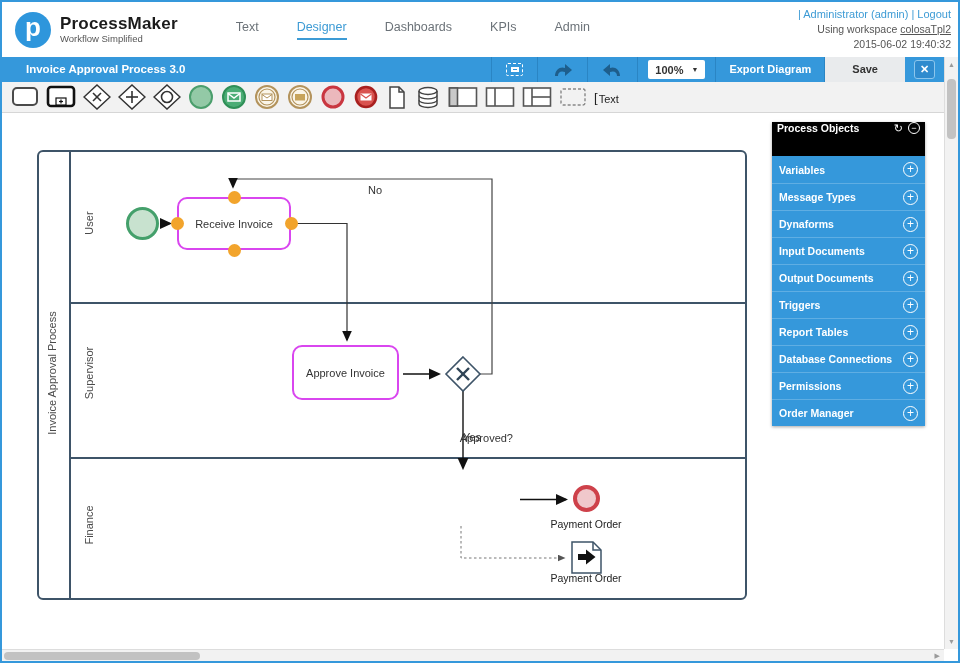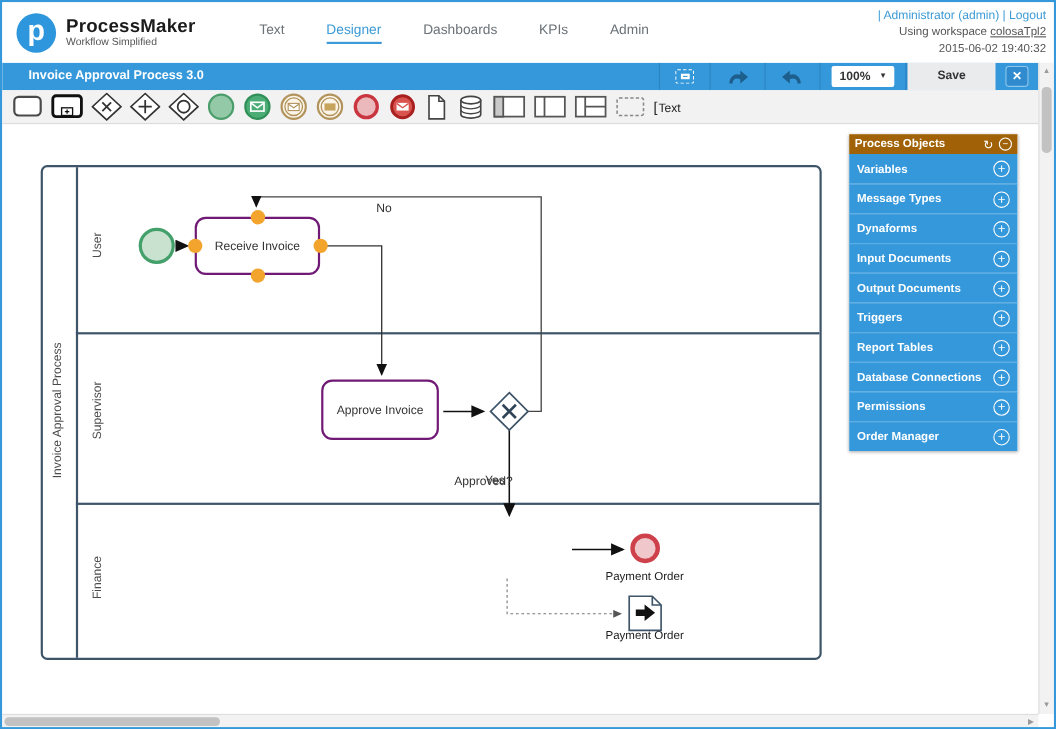--- a/index.html
+++ b/index.html
@@ -54,35 +54,35 @@
   .hscroll { flex:1; background:#F2F2F2; border-top:1px solid #ddd; position:relative; }
   .hs-thumb { position:absolute; left:2px; top:2px; height:8px; width:196px; background:#C2C2C2; border-radius:4px; cursor:pointer; }
   .hs-arrow { position:absolute; right:4px; top:2px; font-size:7px; color:#9a9a9a; cursor:pointer; }
   .scroll-corner { width:14px; background:#fff; }
 
   
   .pool { position:absolute; left:35px; top:37px; width:710px; height:450px; border:2px solid #3E5468; border-radius:6px; background:transparent; }
   .pool-title-line { position:absolute; left:30px; top:0; bottom:0; border-left:2px solid #3E5468; }
   .lane-line { position:absolute; left:30px; right:0; border-top:2px solid #3E5468; }
   .rot-label { position:absolute; transform:rotate(-90deg); white-space:nowrap; text-align:center; font-size:11px; color:#4a4a4a; cursor:pointer; }
-  .task { position:absolute; background:#fff; border:2px solid #701a75; border-radius:10px;
+  .task { position:absolute; background:#fff; border:2px solid #d946ef; border-radius:10px;
     display:flex; align-items:center; justify-content:center; font-size:11px; color:#333; cursor:pointer; }
   .event-start { position:absolute; left:124px; top:94px; width:33px; height:33px; border-radius:50%;
     background:#C8E2CF; border:3px solid #44A06B; cursor:pointer; }
   .event-end { position:absolute; left:571px; top:372px; width:27px; height:27px; border-radius:50%;
     background:#F0C8CB; border:4px solid #CE414A; cursor:pointer; }
   .port { position:absolute; width:13px; height:13px; border-radius:50%; background:#F2A42C; cursor:pointer; }
-  .flow-label { position:absolute; font-size:11px; color:#333; text-align:left; }
+  .flow-label { position:absolute; font-size:11px; color:#333; text-align:right; }
   .small-label { position:absolute; font-size:10.5px; color:#222; text-align:center; }
   svg.links { position:absolute; left:0; top:0; pointer-events:none; }
   svg.links .clickable { pointer-events:stroke; cursor:pointer; }
 
   
   .po-panel { position:absolute; left:770px; top:9px; width:153px; box-shadow:0 1px 3px rgba(0,0,0,0.35); }
-  .po-header { height:18px; background:#a16207; display:flex; align-items:center; padding:0 5px; }
+  .po-header { height:34px; background:#000000; display:flex; align-items:flex-start; padding:0 5px; }
   .po-title { color:#fff; font-size:10.5px; font-weight:bold; flex:1; }
   .po-refresh { color:#fff; font-size:11px; cursor:pointer; margin-right:5px; }
   .po-collapse { width:12px; height:12px; border:1px solid #fff; border-radius:50%; color:#fff; font-size:9px;
     display:flex; align-items:center; justify-content:center; cursor:pointer; line-height:1; }
   .po-item { height:27px; background:#3598DB; display:flex; align-items:center; padding:0 7px; cursor:pointer; }
   .po-item + .po-item { border-top:1px solid #5FAEE3; }
   .po-item-label { color:#fff; font-size:10.5px; font-weight:bold; flex:1; }
   .po-plus { width:15px; height:15px; border:1.5px solid #fff; border-radius:50%; color:#fff; font-size:12px;
     display:flex; align-items:center; justify-content:center; line-height:1; padding-bottom:1px; }
 </style>
@@ -145,20 +145,21 @@
           <svg width="21" height="15" viewBox="0 0 21 15">
             <path d="M18,14 C18,7 12,4 8,6 L8,2 L1,8 L8,14 L8,10 C12,8.5 15,10 15,14 Z" fill="#1E5E8C"></path>
           </svg>
         </div>
         <div class="tb-sep"></div>
         <div class="zoom-box">
           <span>100%</span>
           <span class="zoom-caret">▼</span>
         </div>
         <div class="tb-sep"></div>
+        <div class="tb-btn">Export Diagram</div>
         <div class="tb-sep"></div>
         <div class="save-btn">Save</div>
         <div class="close-btn">
           <span>✕</span>
         </div>
       </div>
 
       <div class="palette">
         <div class="pal-tool">
           <svg width="28" height="24" viewBox="0 0 28 24">

